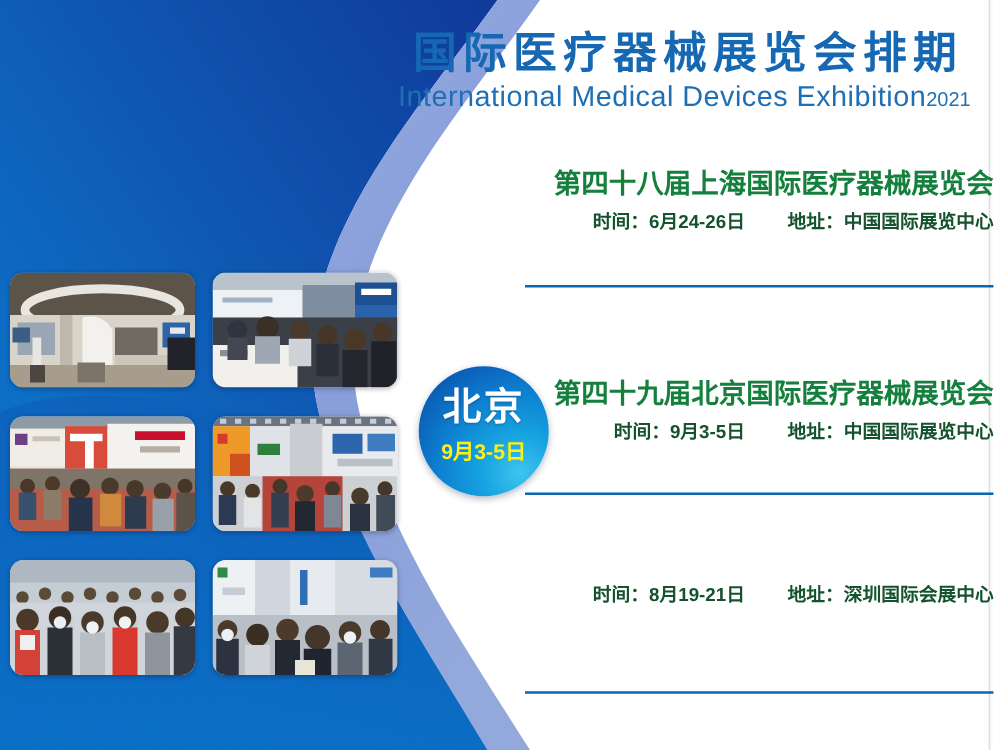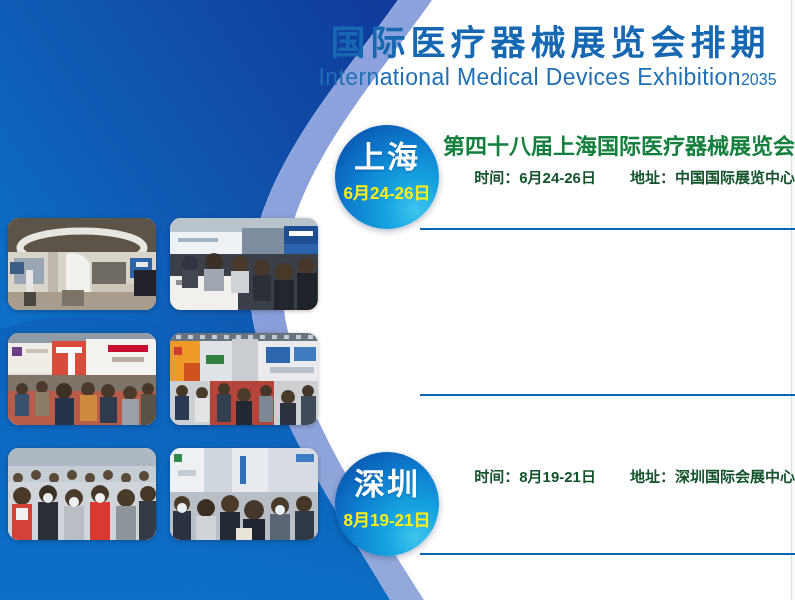--- a/index.html
+++ b/index.html
@@ -216,21 +216,21 @@
 
         <path d="M 0,330 C 70,300 160,330 255,330
                  C 275,420 330,500 390,600 L 0,600 Z" fill="url(#deepBlue2)" opacity="0.55"></path>
       </g>
     </svg>
   </div>
 
   <div class="header">
     <div class="title-cn">国际医疗器械展览会排期</div>
     <div class="title-en-wrap">
-      <span class="title-en">International Medical Devices Exhibition</span><span class="title-year">2035</span>
+      <span class="title-en">International Medical Devices Exhibition</span><span class="title-year">2021</span>
     </div>
   </div>
 
   <div class="photo-grid">
 
     <div class="photo">
       <svg viewBox="0 0 148 92" xmlns="http://www.w3.org/2000/svg">
         <rect width="148" height="92" fill="#cfc9bd"></rect>
         <rect width="148" height="34" fill="#5c5449"></rect>
         <ellipse cx="74" cy="30" rx="62" ry="17" fill="none" stroke="#e9e6e0" stroke-width="7"></ellipse>
@@ -424,39 +424,44 @@
         <rect x="125" y="63" width="19" height="29" fill="#2f3845"></rect>
         <rect x="66" y="80" width="16" height="12" fill="#e8e4d8"></rect>
       </svg>
     </div>
 
   </div>
 
   <div class="events">
 
     <div class="event e1">
-      <div class="badge">
-        <div class="badge-city">上海</div>
-        <div class="badge-date">6月24-26日</div>
-      </div>
       <div class="ev-text">
         <div class="ev-name">第四十八届上海国际医疗器械展览会</div>
         <div class="ev-meta">
           <span><span>时间：</span><span>6月24-26日</span></span>
           <span><span>地址：</span><span>中国国际展览中心</span></span>
         </div>
       </div>
     </div>
 
+    <div class="event e2">
+      <div class="badge">
+        <div class="badge-city">北京</div>
+        <div class="badge-date">9月3-5日</div>
+      </div>
+      <div class="ev-text">
+        <div class="ev-name">第四十九届北京国际医疗器械展览会</div>
+        <div class="ev-meta">
+          <span><span>时间：</span><span>9月3-5日</span></span>
+          <span><span>地址：</span><span>中国国际展览中心</span></span>
+        </div>
+      </div>
+    </div>
 
     <div class="event e3">
-      <div class="badge">
-        <div class="badge-city">深圳</div>
-        <div class="badge-date">8月19-21日</div>
-      </div>
       <div class="ev-text">
         <div class="ev-meta">
           <span><span>时间：</span><span>8月19-21日</span></span>
           <span><span>地址：</span><span>深圳国际会展中心</span></span>
         </div>
       </div>
     </div>
 
   </div>
 

